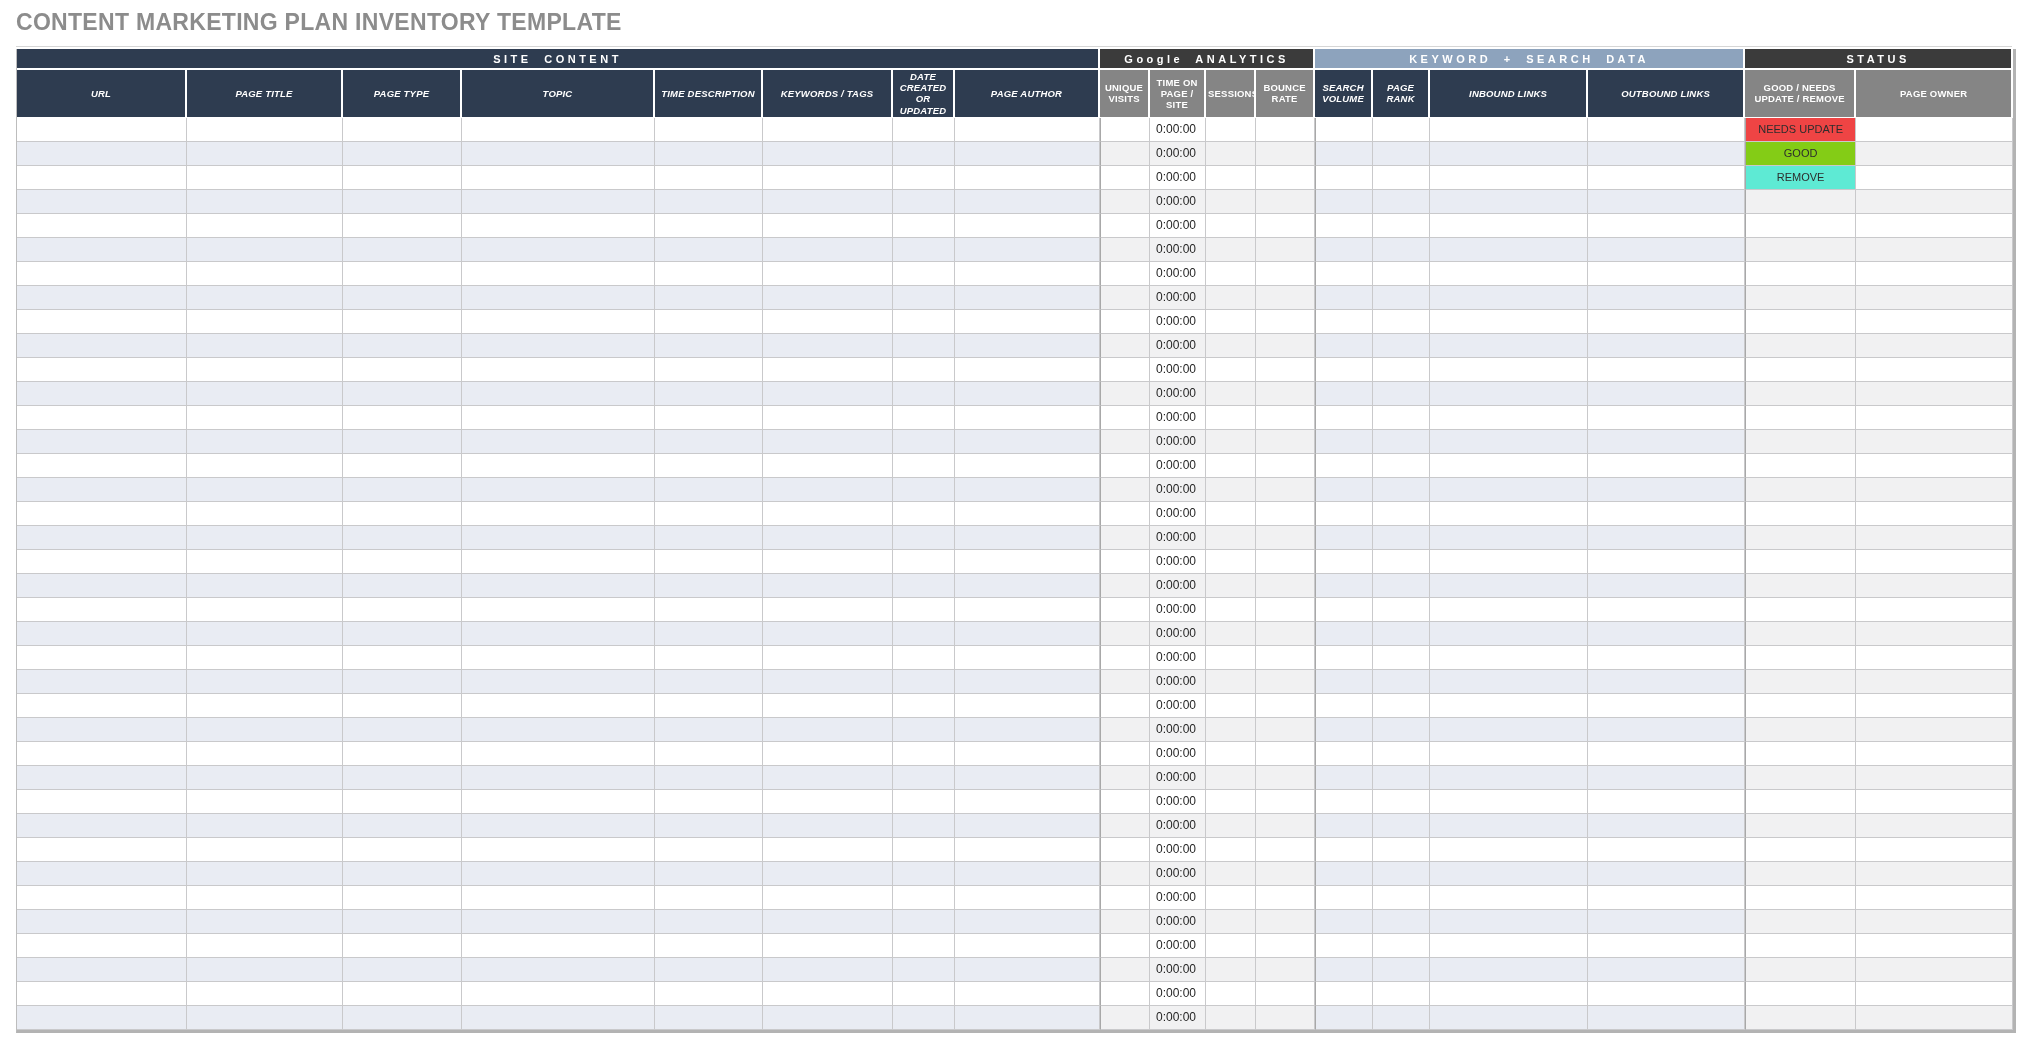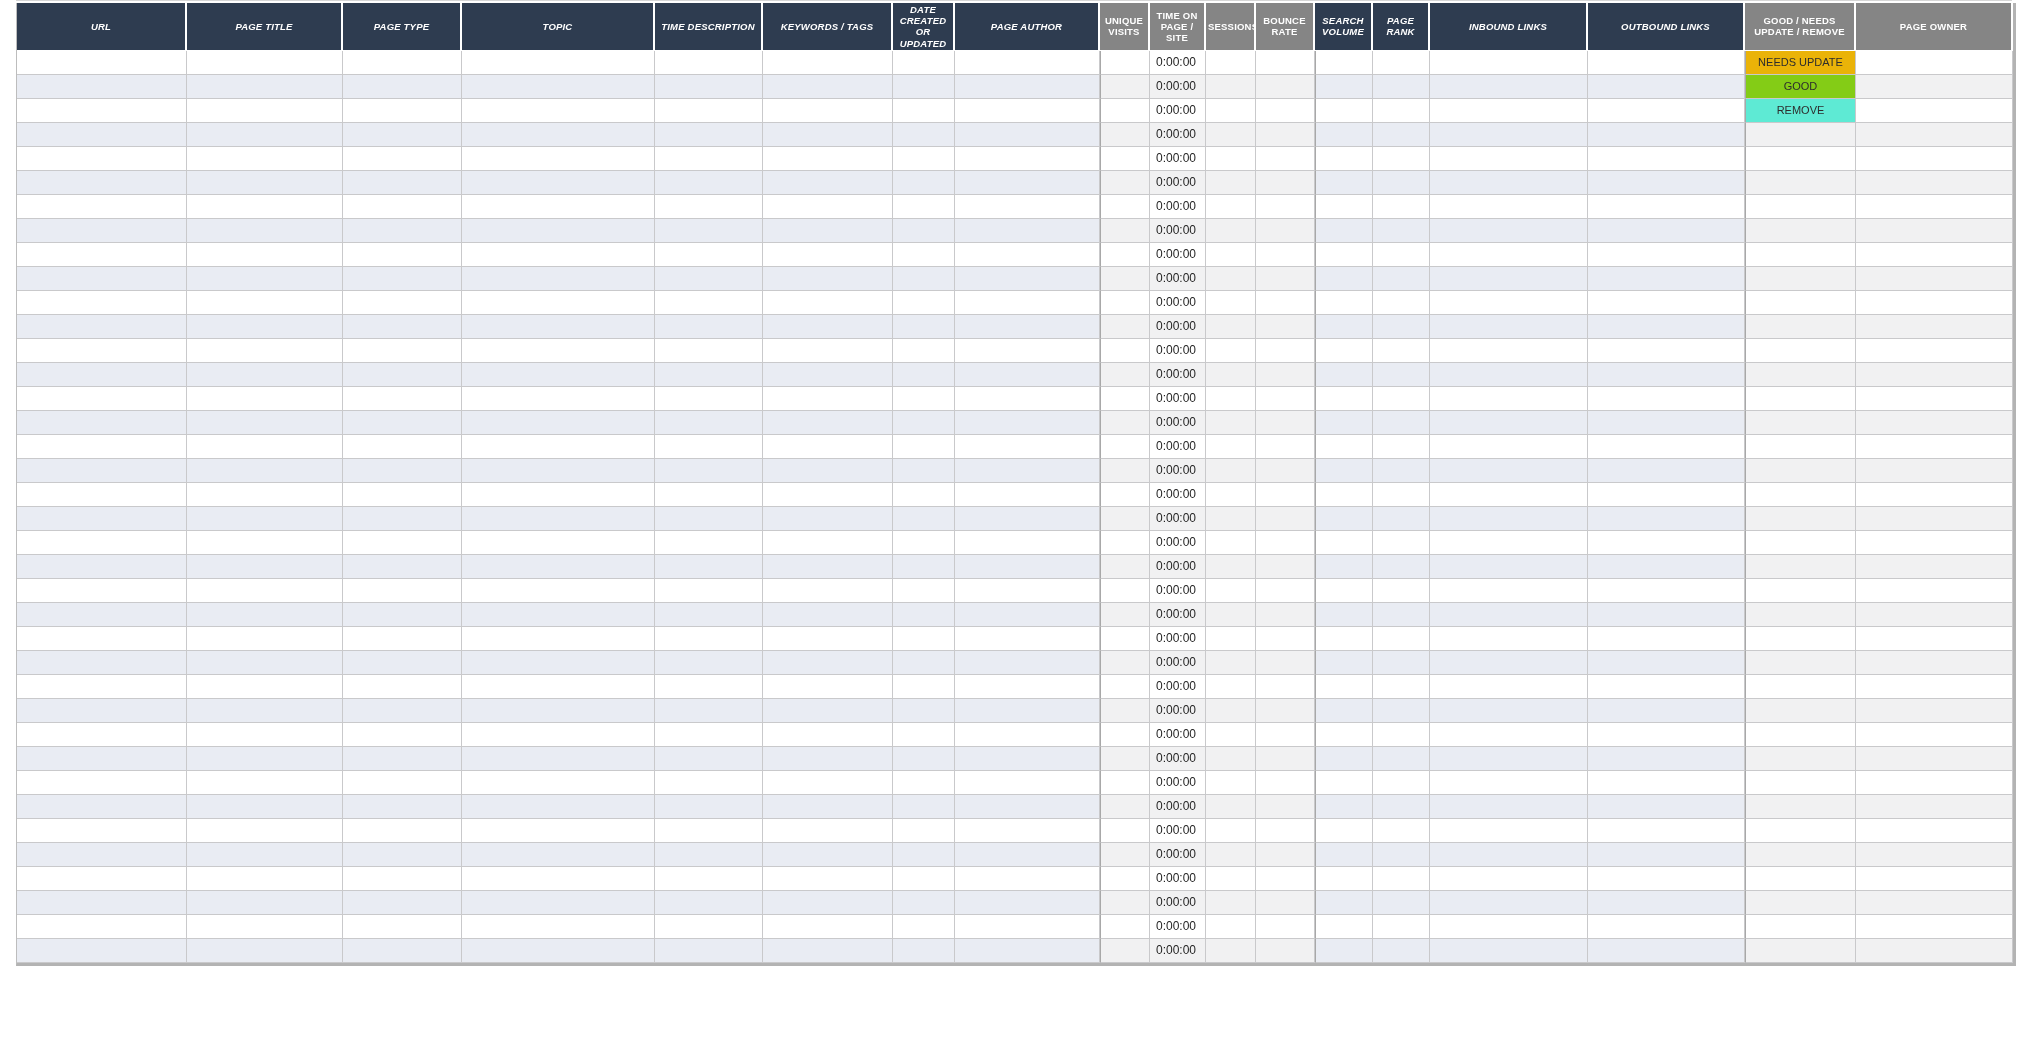--- a/index.html
+++ b/index.html
@@ -53,20 +53,21 @@
   tr.odd td.sb{background:var(--stripe-blue);}
   tr.odd td.sg{background:var(--stripe-gray);}
   td.sec-start{border-left:1px solid #a8a8a8;}
   td.time{text-align:right;padding-right:9px;font-size:12px;}
   td.status-cell{text-align:center;font-size:11px;color:#2d2d2d;padding:0 2px;}
 </style>
 </head>
 <body>
 
 <div class="page">
+  <h1 class="title">CONTENT MARKETING PLAN INVENTORY TEMPLATE</h1>
 
   <div class="sheet">
     <table class="grid">
       <colgroup>
         <col style="width:170px">
           <col style="width:156px">
           <col style="width:119px">
           <col style="width:193px">
         <col style="width:108px">
           <col style="width:130px">
@@ -78,20 +79,26 @@
           <col style="width:59px">
         <col style="width:58px">
           <col style="width:57px">
           <col style="width:158px">
           <col style="width:157px">
         <col style="width:111px">
           <col style="width:157px">
       </colgroup>
       <thead>
         <tr>
+          <th colspan="8" class="gh gh-navy">SITE CONTENT</th>
+          <th colspan="4" class="gh gh-charcoal">Google ANALYTICS</th>
+          <th colspan="4" class="gh gh-slate">KEYWORD + SEARCH DATA</th>
+          <th colspan="2" class="gh gh-charcoal">STATUS</th>
+        </tr>
+        <tr>
           <th class="ch ch-navy">URL</th>
           <th class="ch ch-navy">PAGE TITLE</th>
           <th class="ch ch-navy">PAGE TYPE</th>
           <th class="ch ch-navy">TOPIC</th>
           <th class="ch ch-navy">TIME DESCRIPTION</th>
           <th class="ch ch-navy">KEYWORDS / TAGS</th>
           <th class="ch ch-navy">DATE CREATED OR UPDATED</th>
           <th class="ch ch-navy">PAGE AUTHOR</th>
           <th class="ch ch-gray">UNIQUE VISITS</th>
           <th class="ch ch-gray">TIME ON PAGE / SITE</th>
@@ -116,21 +123,21 @@
             <td class="sb"></td>
             <td class="sb"></td>
             <td class="sg sec-start"></td>
             <td class="sg time">0:00:00</td>
             <td class="sg"></td>
             <td class="sg"></td>
             <td class="sb sec-start"></td>
             <td class="sb"></td>
             <td class="sb"></td>
             <td class="sb"></td>
-            <td class="sg sec-start status-cell" style="background: #eab308;">NEEDS UPDATE</td>
+            <td class="sg sec-start status-cell" style="background: #ef4444;">NEEDS UPDATE</td>
             <td class="sg"></td>
           </tr>
           <tr class="odd">
             <td class="sb"></td>
             <td class="sb"></td>
             <td class="sb"></td>
             <td class="sb"></td>
             <td class="sb"></td>
             <td class="sb"></td>
             <td class="sb"></td>

